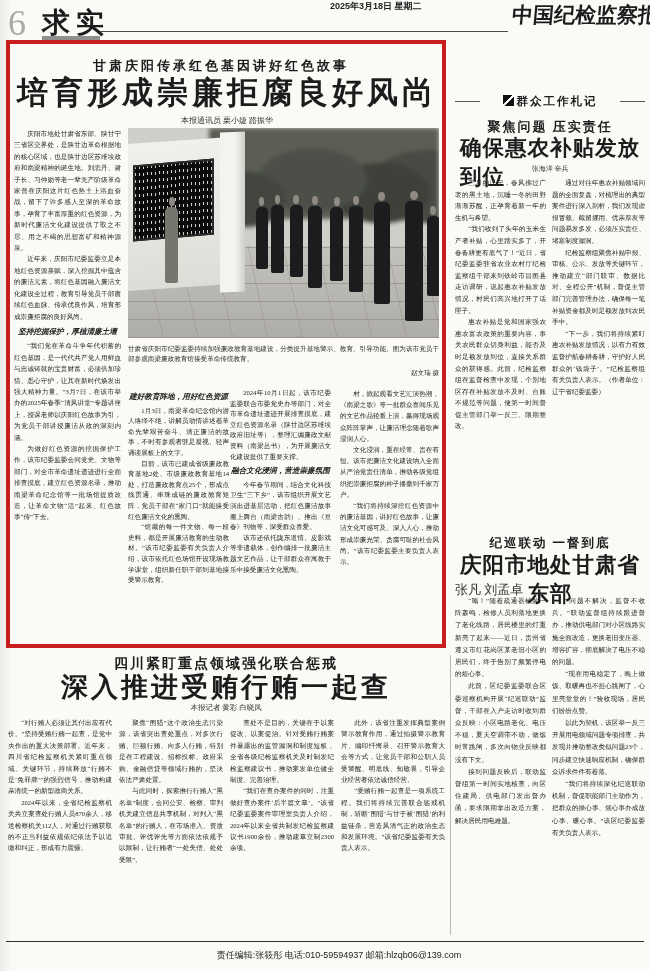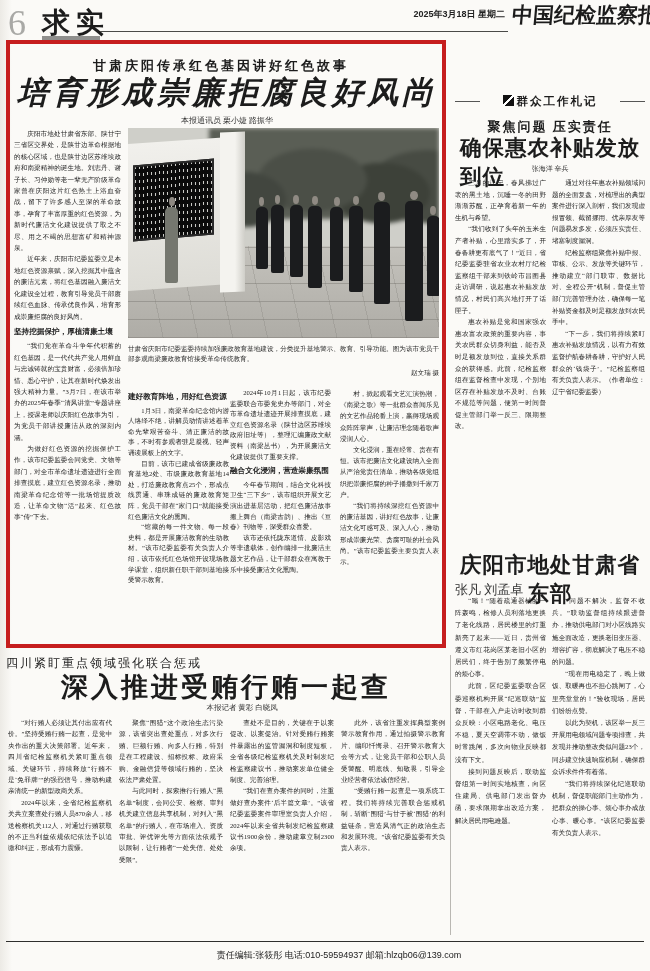--- a/index.html
+++ b/index.html
@@ -10,39 +10,39 @@
     font-family:"Liberation Serif","DejaVu Serif",serif; color:#1c1c1c;
     overflow:hidden;
   }
   .abs { position:absolute; }
 
   
   #page-num { left:8px; top:2px; font-size:36px; color:#a9a9a6; font-weight:400; }
   #section-name { left:42px; top:4px; font-size:28px; font-weight:700; letter-spacing:6px; }
   #hdr-bar { left:42px; top:36px; width:58px; height:5px; background:#8f8f8d; }
   #hdr-rule { left:100px; top:31px; width:408px; height:1px; background:#4a4a48; }
-  #hdr-date { left:330px; top:8px; width:175px; text-align:right; font-size:9px; font-weight:600; color:#222;
+  #hdr-date { left:330px; top:0; width:175px; text-align:left; font-size:9px; font-weight:600; color:#222;
               font-family:"Liberation Sans",sans-serif; }
   #masthead { left:512px; top:1px; width:136px; font-size:21px; font-weight:900;
               transform:skewX(-5deg); letter-spacing:0px; white-space:nowrap; }
 
   
   #highlight-box { left:6px; top:40px; width:440px; height:608px;
                    border:4px solid #c61e1e; z-index:30; pointer-events:none; }
 
   
   #main-kicker  { left:8px; top:57px; width:426px; text-align:center; font-size:13px;
                   font-weight:700; letter-spacing:3px; }
   #main-headline{ left:14px; top:72px; width:426px; text-align:center; font-size:31px;
-                  font-weight:900; letter-spacing:4px;font-style:italic; }
+                  font-weight:900; letter-spacing:4px; }
   #main-byline  { left:14px; top:115px; width:426px; text-align:center; font-size:8px; color:#333; }
 
   .bodycol { font-size:6.6px; line-height:11.4px; text-align:justify; color:#242424; overflow:hidden; }
   .bodycol p { text-indent:2em; }
-  .subhead { font-weight:700; font-size:7.6px; padding:4px 0 3px; text-indent:0 !important; }
+  .subhead { font-weight:700; text-align:center; font-size:7.6px; padding:4px 0 3px; text-indent:0 !important;font-style:italic; }
 
   #main-col1 { left:14px;  top:128px; width:107px; height:507px; }
   #main-col2 { left:128px; top:388px; width:101px; height:248px; line-height:10.6px; }
   #main-col3 { left:230px; top:388px; width:101px; height:248px; line-height:10.6px; }
   #main-col4 { left:340px; top:388px; width:99px;  height:248px; line-height:11.2px; }
 
   
   #news-photo { left:128px; top:128px; width:311px; height:210px; background:#cfcfc9; overflow:hidden; }
   #photo-trees { position:absolute; left:26%; top:0; right:0; height:62%;
     background:
@@ -73,25 +73,25 @@
   .person::after { content:''; display:block; width:100%; height:calc(100% - 10px);
     background:#1b1c1e; border-radius:5px 5px 2px 2px; }
   .person.guide::after { background:#75776f; }
 
   #photo-caption { left:128px; top:344px; width:311px; height:38px; font-size:6.6px;
     line-height:10px; text-align:justify; color:#2a2a2a; }
   #photo-credit { position:absolute; right:0; bottom:4px; background:#fbfaf7; padding-left:6px;
     font-size:6.6px; }
 
   
-  #bottom-kicker { left:6px; top:655px; width:440px; text-align:left; font-size:12px;
-                   font-weight:400; letter-spacing:2px; }
+  #bottom-kicker { left:6px; top:655px; width:440px; text-align:center; font-size:14px;
+                   font-weight:700; letter-spacing:2px; }
   #bottom-headline { left:6px; top:669px; width:440px; text-align:center; font-size:27px;
                      font-weight:900; letter-spacing:3px; }
-  #bottom-byline { left:22px; top:703px; width:440px; text-align:center; font-size:7.5px; color:#333; }
+  #bottom-byline { left:6px; top:703px; width:440px; text-align:center; font-size:7.5px; color:#333; }
   #bottom-col1 { left:8px;   top:717px; width:104px; height:218px; }
   #bottom-col2 { left:119px; top:717px; width:104px; height:218px; }
   #bottom-col3 { left:230px; top:717px; width:104px; height:218px; }
   #bottom-col4 { left:341px; top:717px; width:104px; height:218px; }
 
   
   #col-rule { left:455px; top:101px; width:190px; height:1px; background:#555; }
   #col-label-wrap { left:480px; top:94px; width:140px; text-align:center; background:#fbfaf7;
     font-size:11.5px; font-weight:700; letter-spacing:2px; }
   #col-logo { display:inline-block; width:11px; height:11px; vertical-align:-1px; margin-right:3px;
@@ -227,20 +227,21 @@
       <p>三月的辽宁，春风拂过广袤的黑土地，沉睡一冬的田野渐渐苏醒，正孕育着新一年的生机与希望。</p>
       <p>“我们收到了头年的玉米生产者补贴，心里踏实多了，开春备耕更有底气了！”近日，省纪委监委驻省农业农村厅纪检监察组干部来到铁岭市昌图县走访调研，说起惠农补贴发放情况，村民们高兴地打开了话匣子。</p>
       <p>惠农补贴是党和国家强农惠农富农政策的重要内容，事关农民群众切身利益，能否及时足额发放到位，直接关系群众的获得感。此前，纪检监察组在监督检查中发现，个别地区存在补贴发放不及时、台账不规范等问题，便第一时间督促主管部门举一反三、限期整改。</p>
     </div>
   <div class="abs bodycol" id="rt-col2">
       <p>通过对往年惠农补贴领域问题的全面复盘，对梳理出的典型案件进行深入剖析，我们发现虚报冒领、截留挪用、优亲厚友等问题易发多发，必须压实责任、堵塞制度漏洞。</p>
       <p>纪检监察组聚焦补贴申报、审核、公示、发放等关键环节，推动建立“部门联审、数据比对、全程公开”机制，督促主管部门完善管理办法，确保每一笔补贴资金都及时足额发放到农民手中。</p>
       <p>“下一步，我们将持续紧盯惠农补贴发放情况，以有力有效监督护航春耕备耕，守护好人民群众的‘钱袋子’。”纪检监察组有关负责人表示。（作者单位：辽宁省纪委监委）</p>
     </div>
 
+  <div class="abs" id="rb-kicker">纪巡联动 一督到底</div>
   <div class="abs" id="rb-headline">庆阳市地处甘肃省东部</div>
   <div class="abs" id="rb-byline">张凡 刘孟卓</div>
   <div class="abs bodycol" id="rb-col1">
       <p>“嗡！”随着疏通器械的一阵轰鸣，检修人员利落地更换了老化线路，居民楼里的灯重新亮了起来——近日，贵州省遵义市红花岗区某老旧小区的居民们，终于告别了频繁停电的烦心事。</p>
       <p>此前，区纪委监委联合区委巡察机构开展“纪巡联动”监督，干部在入户走访时收到群众反映：小区电路老化、电压不稳，夏天空调带不动，做饭时常跳闸，多次向物业反映都没有下文。</p>
       <p>接到问题反映后，联动监督组第一时间实地核查，向区住建局、供电部门发出督办函，要求限期拿出改造方案，解决居民用电难题。</p>
     </div>
   <div class="abs bodycol" id="rb-col2">
       <p>“问题不解决，监督不收兵。”联动监督组持续跟进督办，推动供电部门对小区线路实施全面改造，更换老旧变压器、增容扩容，彻底解决了电压不稳的问题。</p>
       <p>“现在用电稳定了，晚上做饭、取暖再也不担心跳闸了，心里亮堂堂的！”验收现场，居民们纷纷点赞。</p>

